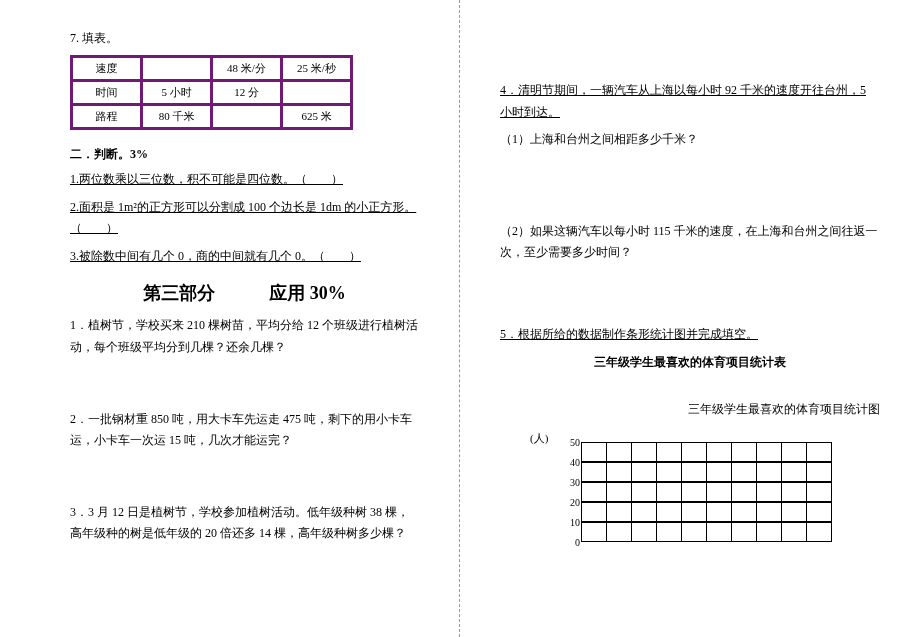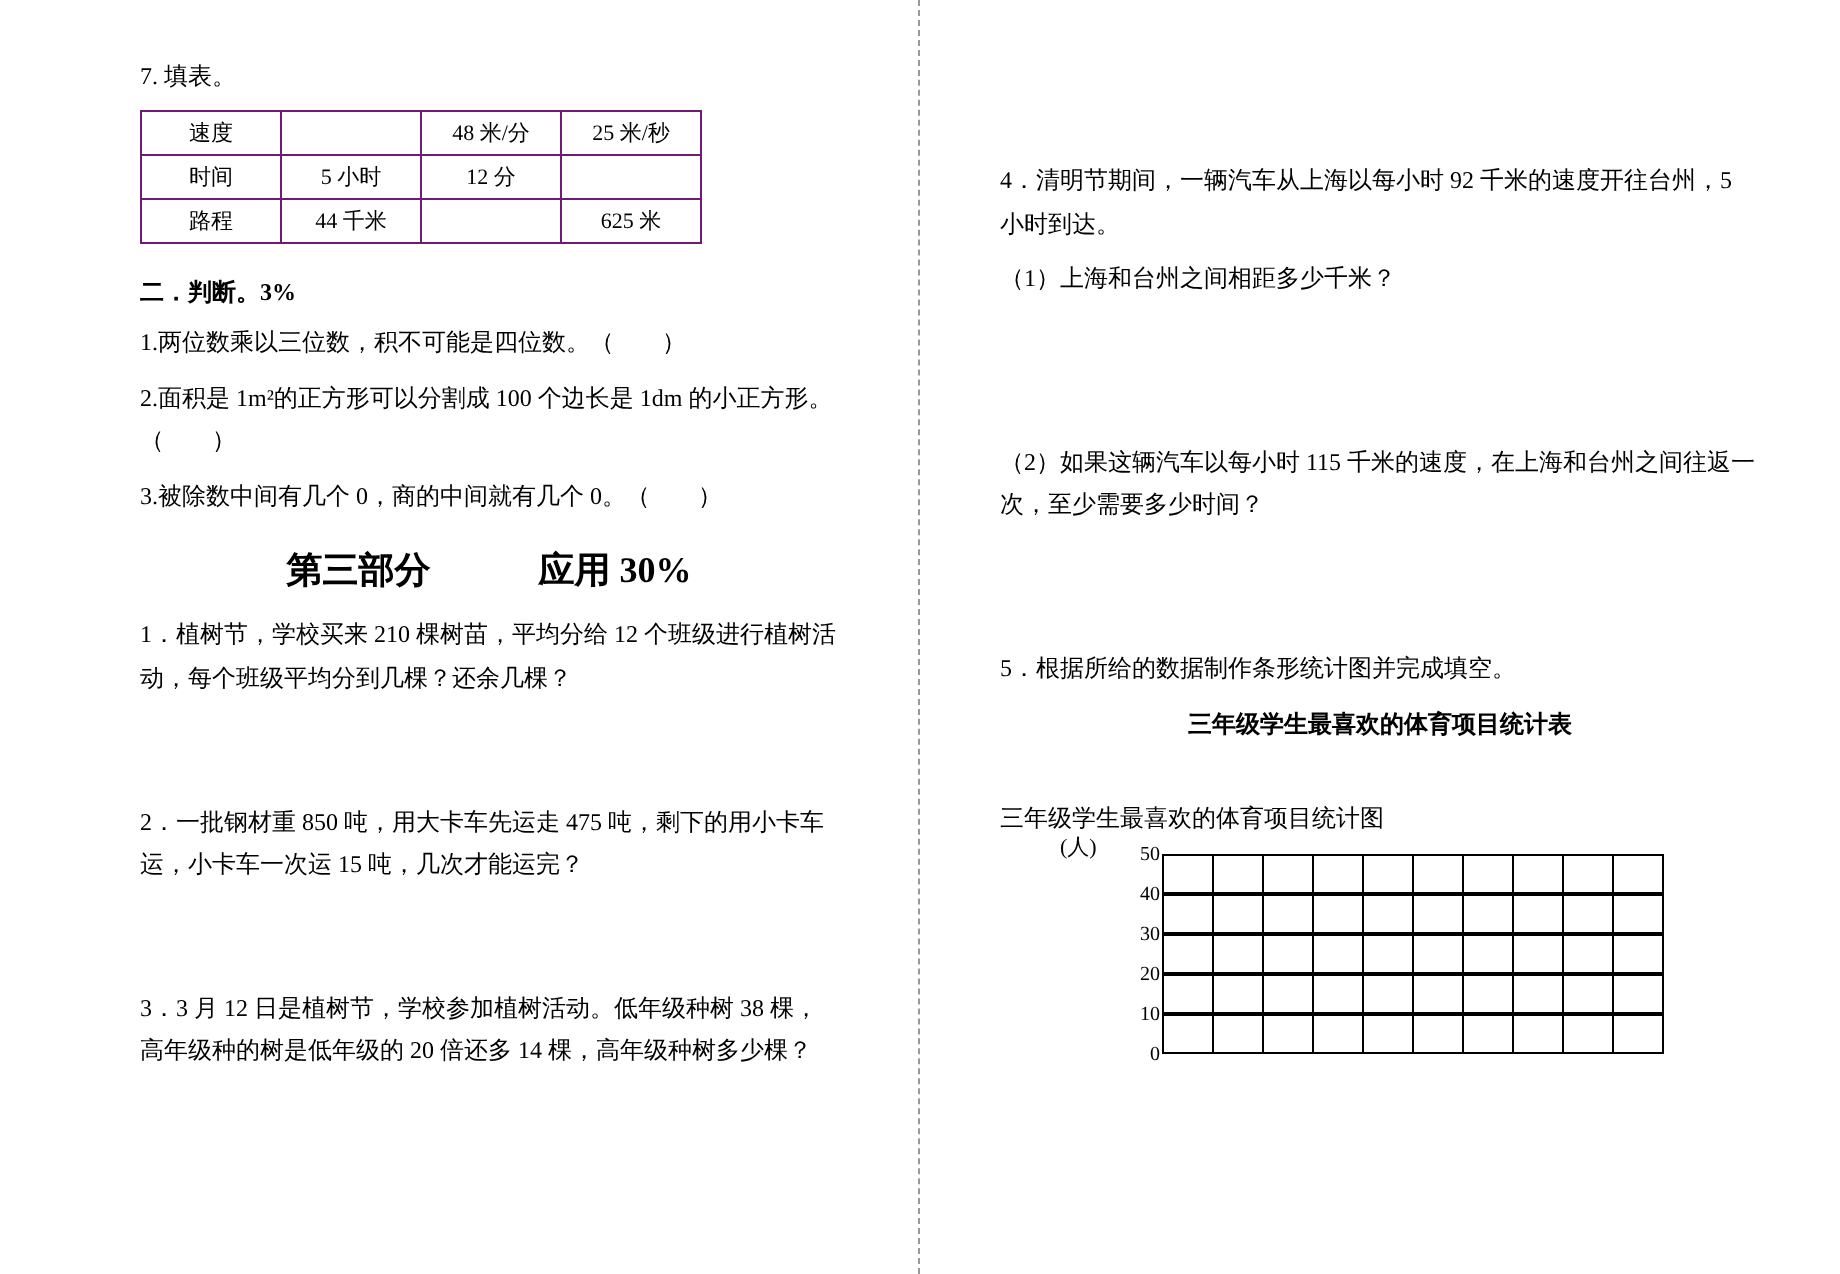--- a/index.html
+++ b/index.html
@@ -25,34 +25,34 @@
     .col-right {
       width: 460px;
       padding: 80px 40px 10px 40px;
     }
     .q7-title { margin-bottom: 8px; }
     table.data {
       border-collapse: collapse;
       margin-bottom: 16px;
     }
     table.data td {
-      border: 1px solid #701a75;
+      border: 3px solid #701a75;
       padding: 3px 8px;
       min-width: 70px;
       text-align: center;
       font-size: 11px;
       height: 20px;
     }
     .sec-title { margin: 10px 0 6px 0; font-weight: bold; }
-    .line { margin-bottom: 6px; line-height: 1.8; }
+    .line { margin-bottom: 6px; line-height: 1.8; text-decoration: underline; }
     .part-title { text-align: center; font-weight: bold; font-size: 18px; margin: 14px 0 10px 0; }
     .question { margin-bottom: 50px; line-height: 1.8; }
     .question.tight { margin-bottom: 30px; }
     .chart-area { margin-top: 30px; }
-    .chart-title { text-align: left; margin-bottom: 10px; }
+    .chart-title { text-align: right; margin-bottom: 25px; }
     .chart-wrap {
       position: relative;
       margin-left: 40px;
       height: 140px;
     }
     .y-label {
       position: absolute;
       left: -10px;
       top: -12px;
       font-size: 11px;
@@ -116,21 +116,21 @@
         <td>25 米/秒</td>
       </tr>
       <tr>
         <td>时间</td>
         <td>5 小时</td>
         <td>12 分</td>
         <td></td>
       </tr>
       <tr>
         <td>路程</td>
-        <td>44 千米</td>
+        <td>80 千米</td>
         <td></td>
         <td>625 米</td>
       </tr>
     </tbody>
       </table>
 
     <div class="sec-title">二．判断。3%</div>
     <div class="line">1.两位数乘以三位数，积不可能是四位数。（　　）</div>
     <div class="line">2.面积是 1m²的正方形可以分割成 100 个边长是 1dm 的小正方形。（　　）</div>
     <div class="line">3.被除数中间有几个 0，商的中间就有几个 0。（　　）</div>

